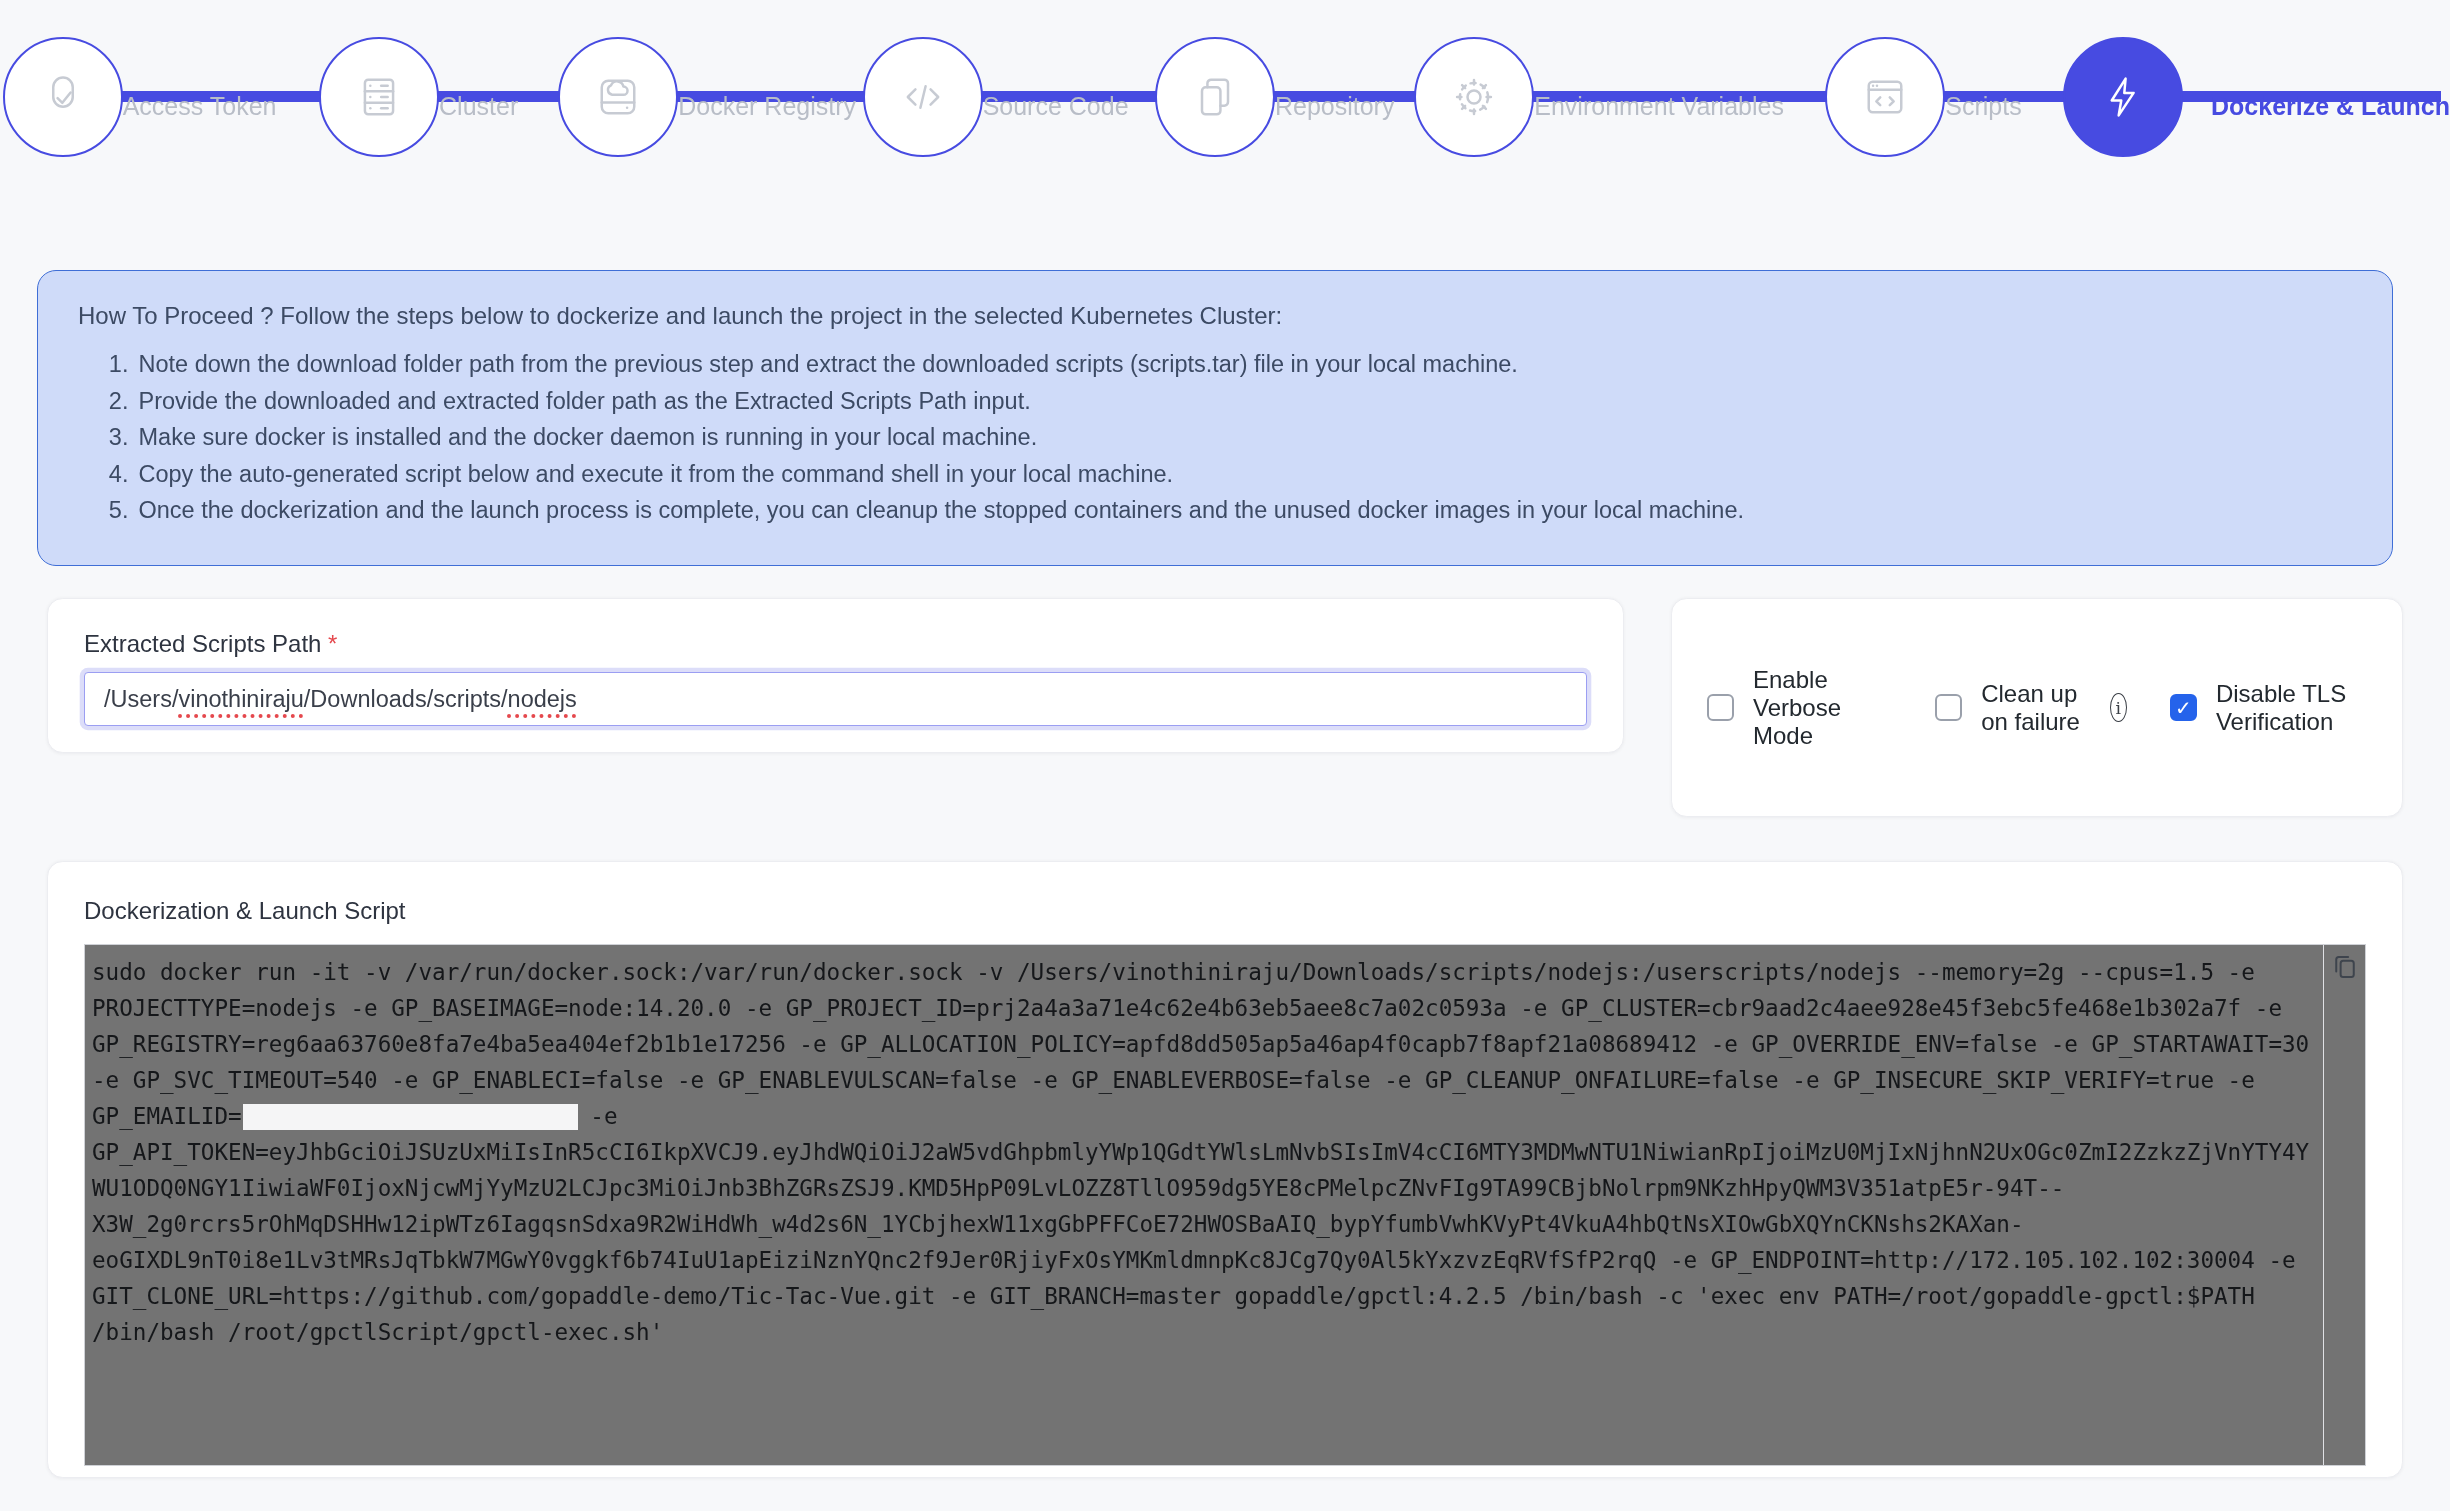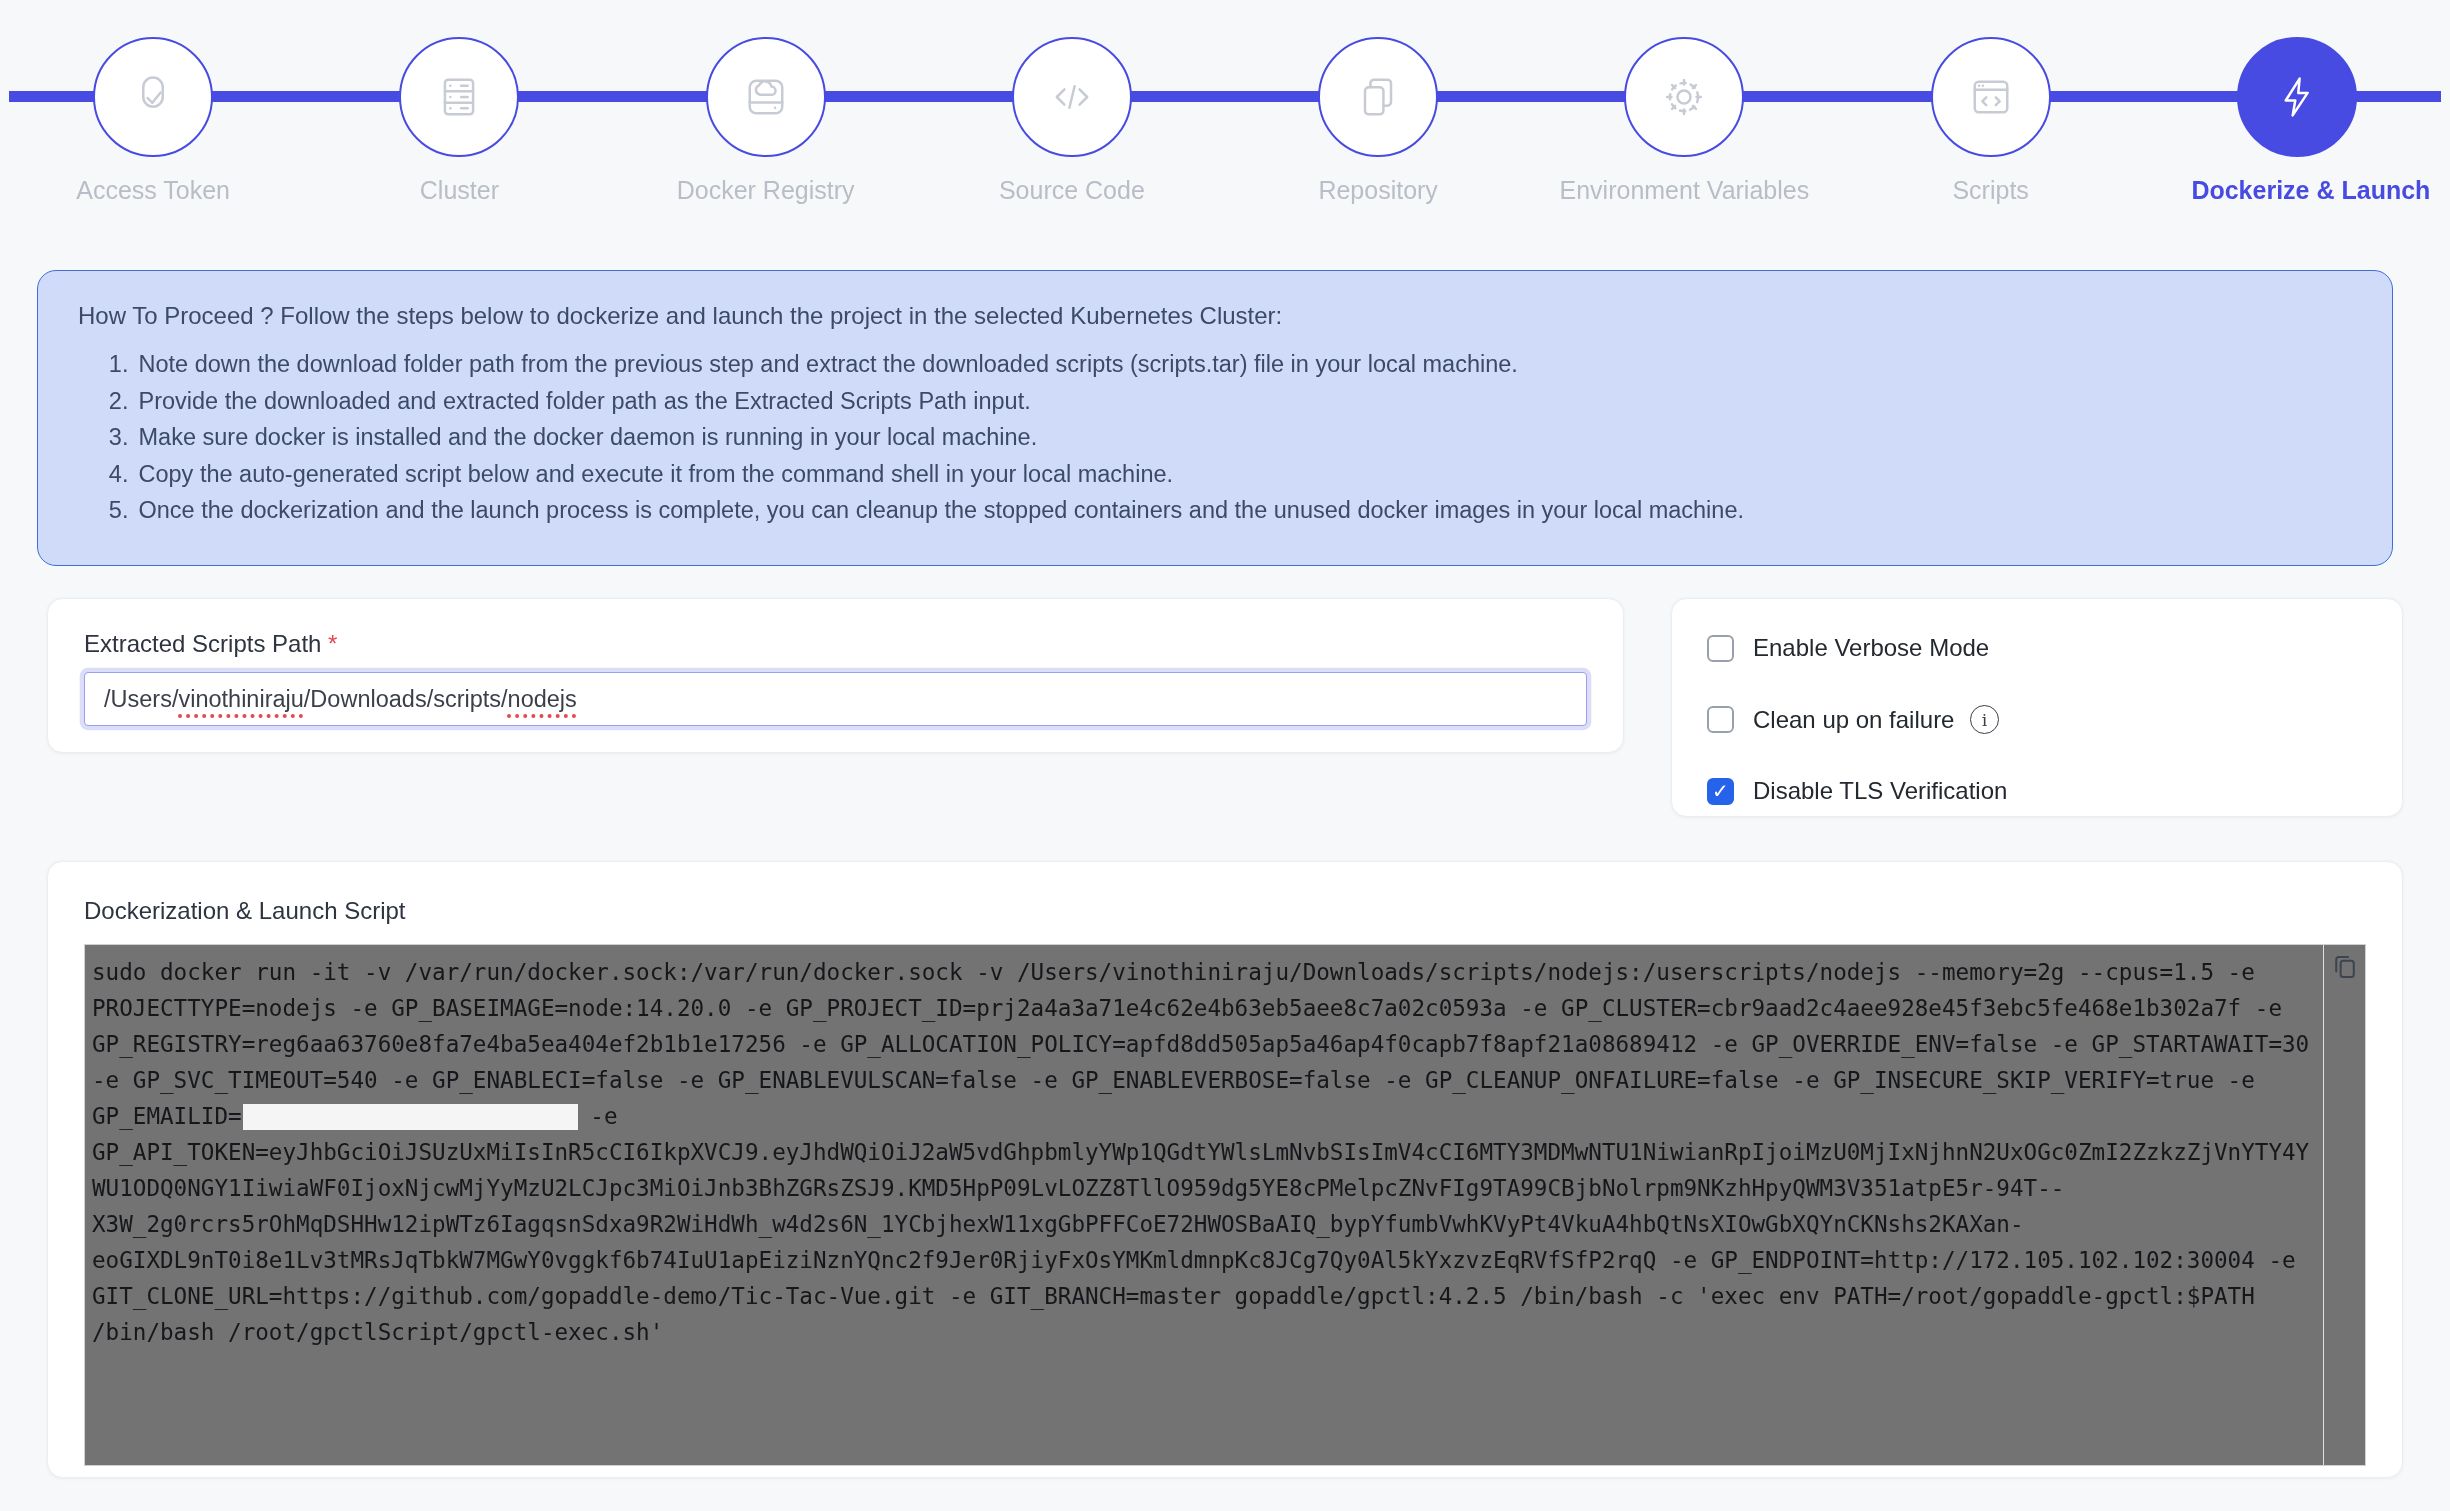--- a/index.html
+++ b/index.html
@@ -15,21 +15,21 @@
   body{
     position:relative;
     background:#f7f8fa;
     font-family:"Liberation Sans","DejaVu Sans",sans-serif;
     overflow:hidden;
   }
   
   .stepper{position:absolute;left:0;top:0;width:100%;height:243px;}
   .track{position:absolute;left:8.7px;right:8.7px;top:91px;height:11.3px;background:var(--primary);}
   .steps{position:absolute;left:0;top:0;right:0;display:flex;}
-  .step{flex:1;display:flex;flex-direction:column;align-items:center;padding-top:37px;cursor:pointer;justify-content:center;}
+  .step{flex:1;display:flex;flex-direction:row;align-items:center;padding-top:37px;cursor:pointer;justify-content:center;}
   .circle{
     width:120px;height:120px;border-radius:50%;background:#fff;
     border:2.2px solid var(--primary);display:flex;align-items:center;justify-content:center;
     color:#c7cbd3;position:relative;z-index:1;
   }
   .step.active .circle{background:var(--primary);color:#fff;}
   .step-label{margin-top:19px;font-size:25px;color:#b8bdc7;white-space:nowrap;}
   .step.active .step-label{color:var(--primary);font-weight:600;margin-left:28px;}
   
   .info-panel{
@@ -49,21 +49,21 @@
   .req{color:var(--required-red);}
   
   .path-card{left:47px;top:598px;width:1577px;height:155px;padding:31px 36px;}
   .text-input{
     margin-top:14px;height:54px;border:1.7px solid #9b9ef2;border-radius:4px;
     box-shadow:0 0 0 4.3px #dcddf9;display:flex;align-items:center;padding:0 19px;
     font-size:23.5px;color:#3a3f4a;background:#fff;cursor:text;white-space:pre;
   }
   .miss{text-decoration:underline dotted var(--required-red) 3.5px;text-underline-offset:7.8px;}
   
-  .options-card{left:1671px;top:598px;width:732px;height:219px;padding:35px;display:flex;flex-direction:column;gap:43px;}
+  .options-card{left:1671px;top:598px;width:732px;height:219px;padding:35px;display:flex;gap:43px;}
   .opt-row{display:flex;align-items:center;cursor:pointer;}
   .cb{
     width:27px;height:27px;border:2.2px solid #9aa0ab;border-radius:6px;background:#fff;
     display:flex;align-items:center;justify-content:center;flex:0 0 auto;
   }
   .cb.checked{background:var(--checked-blue);border-color:var(--checked-blue);color:#fff;font-size:20px;font-weight:bold;}
   .opt-label{margin-left:19px;font-size:24px;color:#23292f;}
   .info-i{
     margin-left:15.6px;width:29px;height:29px;border:1.7px solid #3a3f46;border-radius:50%;
     display:flex;align-items:center;justify-content:center;font-size:17.4px;color:#3a3f46;

